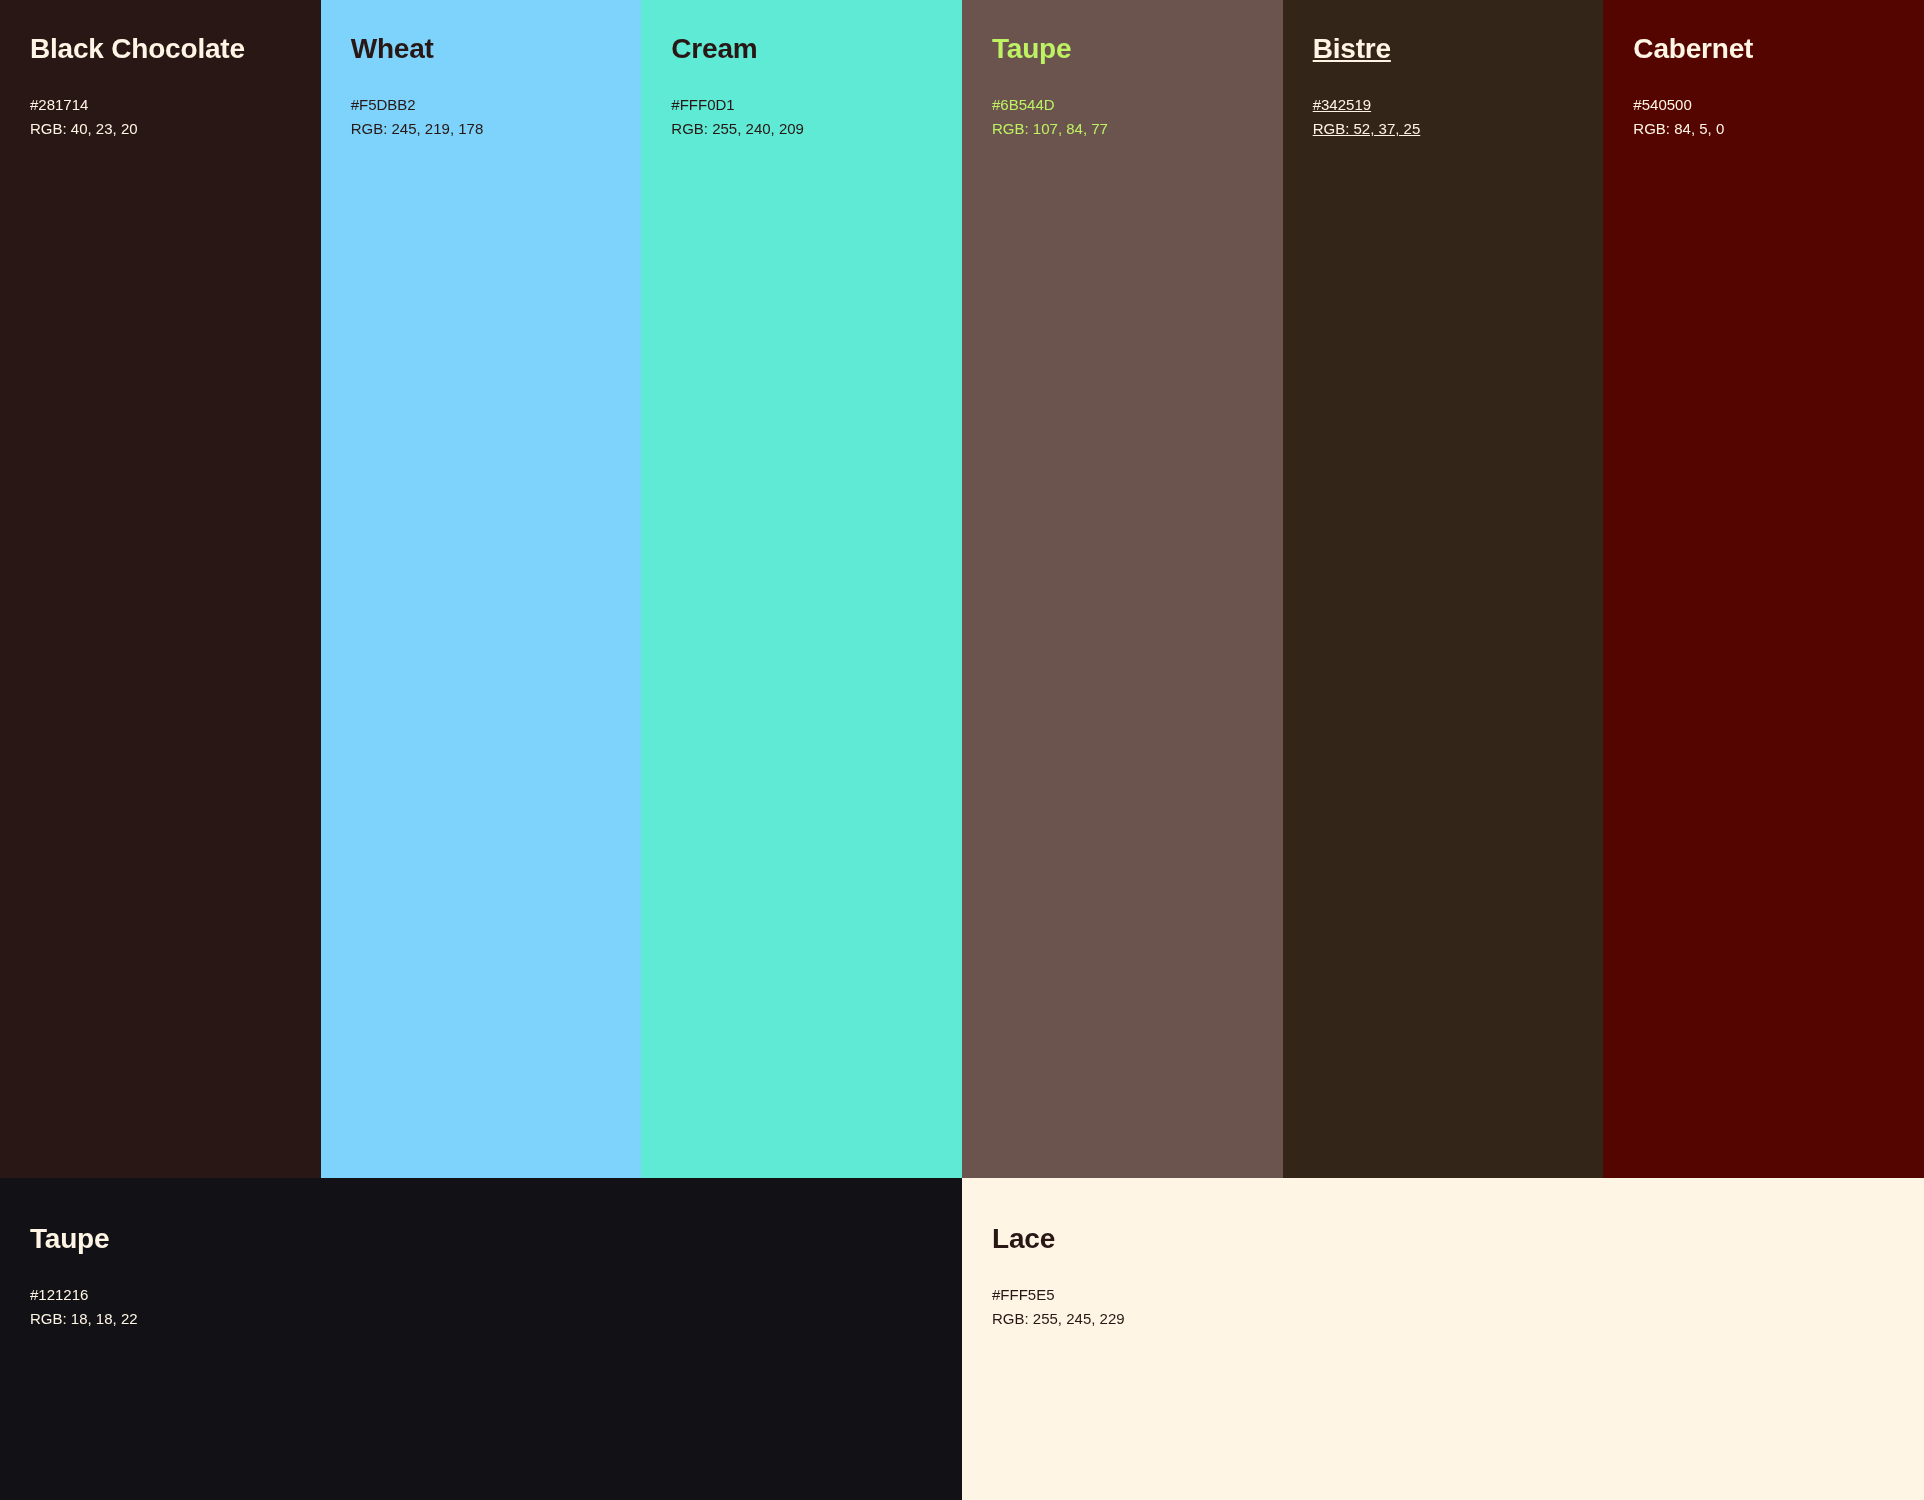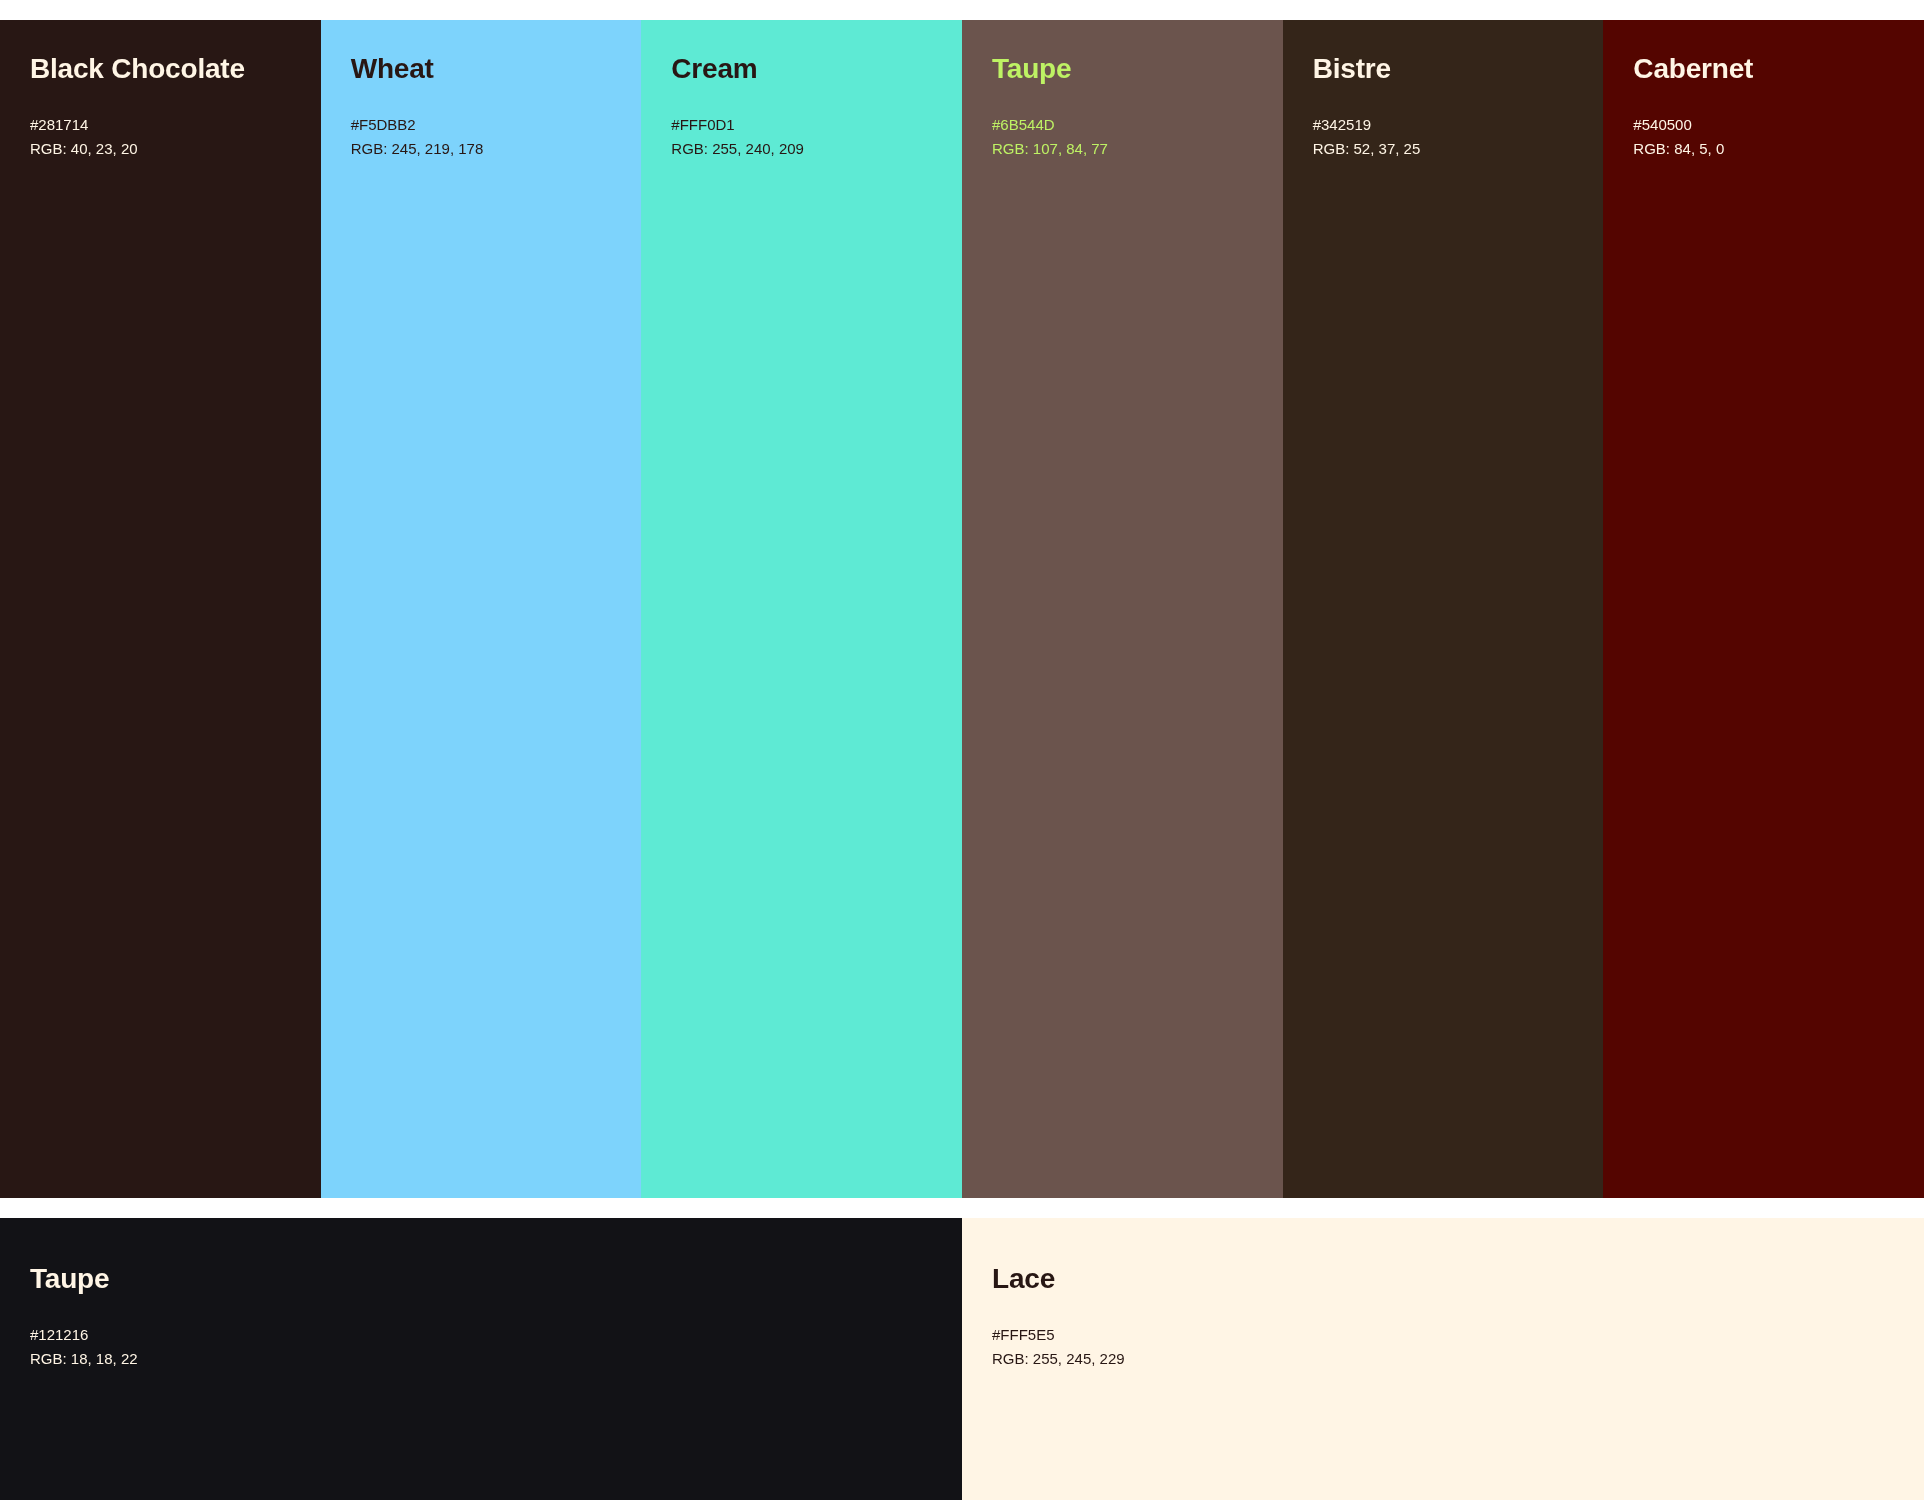--- a/index.html
+++ b/index.html
@@ -15,21 +15,20 @@
   }
   .palette {
     width: 1924px;
     height: 1500px;
     display: flex;
     flex-direction: column;
   }
   .row {
     display: flex;
     width: 100%;
-    margin-top: 20px;
   }
   .row-top {
     height: 1178px;
   }
   .row-bottom {
     height: 322px;
   }
   .swatch {
     position: relative;
     box-sizing: border-box;
@@ -99,21 +98,21 @@
     </div>
 
     <div class="swatch" style="background-color: rgb(107, 84, 77); color: #bef264;">
       <div class="swatch-name">Taupe</div>
       <div class="swatch-meta">
         <span class="swatch-hex">#6B544D</span>
         <span class="swatch-rgb">RGB: 107, 84, 77</span>
       </div>
     </div>
 
-    <div class="swatch" style="background-color: rgb(52, 37, 25); color: rgb(255, 245, 229);">
+    <div class="swatch" style="background-color: rgb(52, 37, 25); color: rgb(255, 245, 229); text-decoration: underline;">
       <div class="swatch-name">Bistre</div>
       <div class="swatch-meta">
         <span class="swatch-hex">#342519</span>
         <span class="swatch-rgb">RGB: 52, 37, 25</span>
       </div>
     </div>
 
     <div class="swatch" style="background-color: rgb(84, 5, 0); color: rgb(255, 245, 229);">
       <div class="swatch-name">Cabernet</div>
       <div class="swatch-meta">

